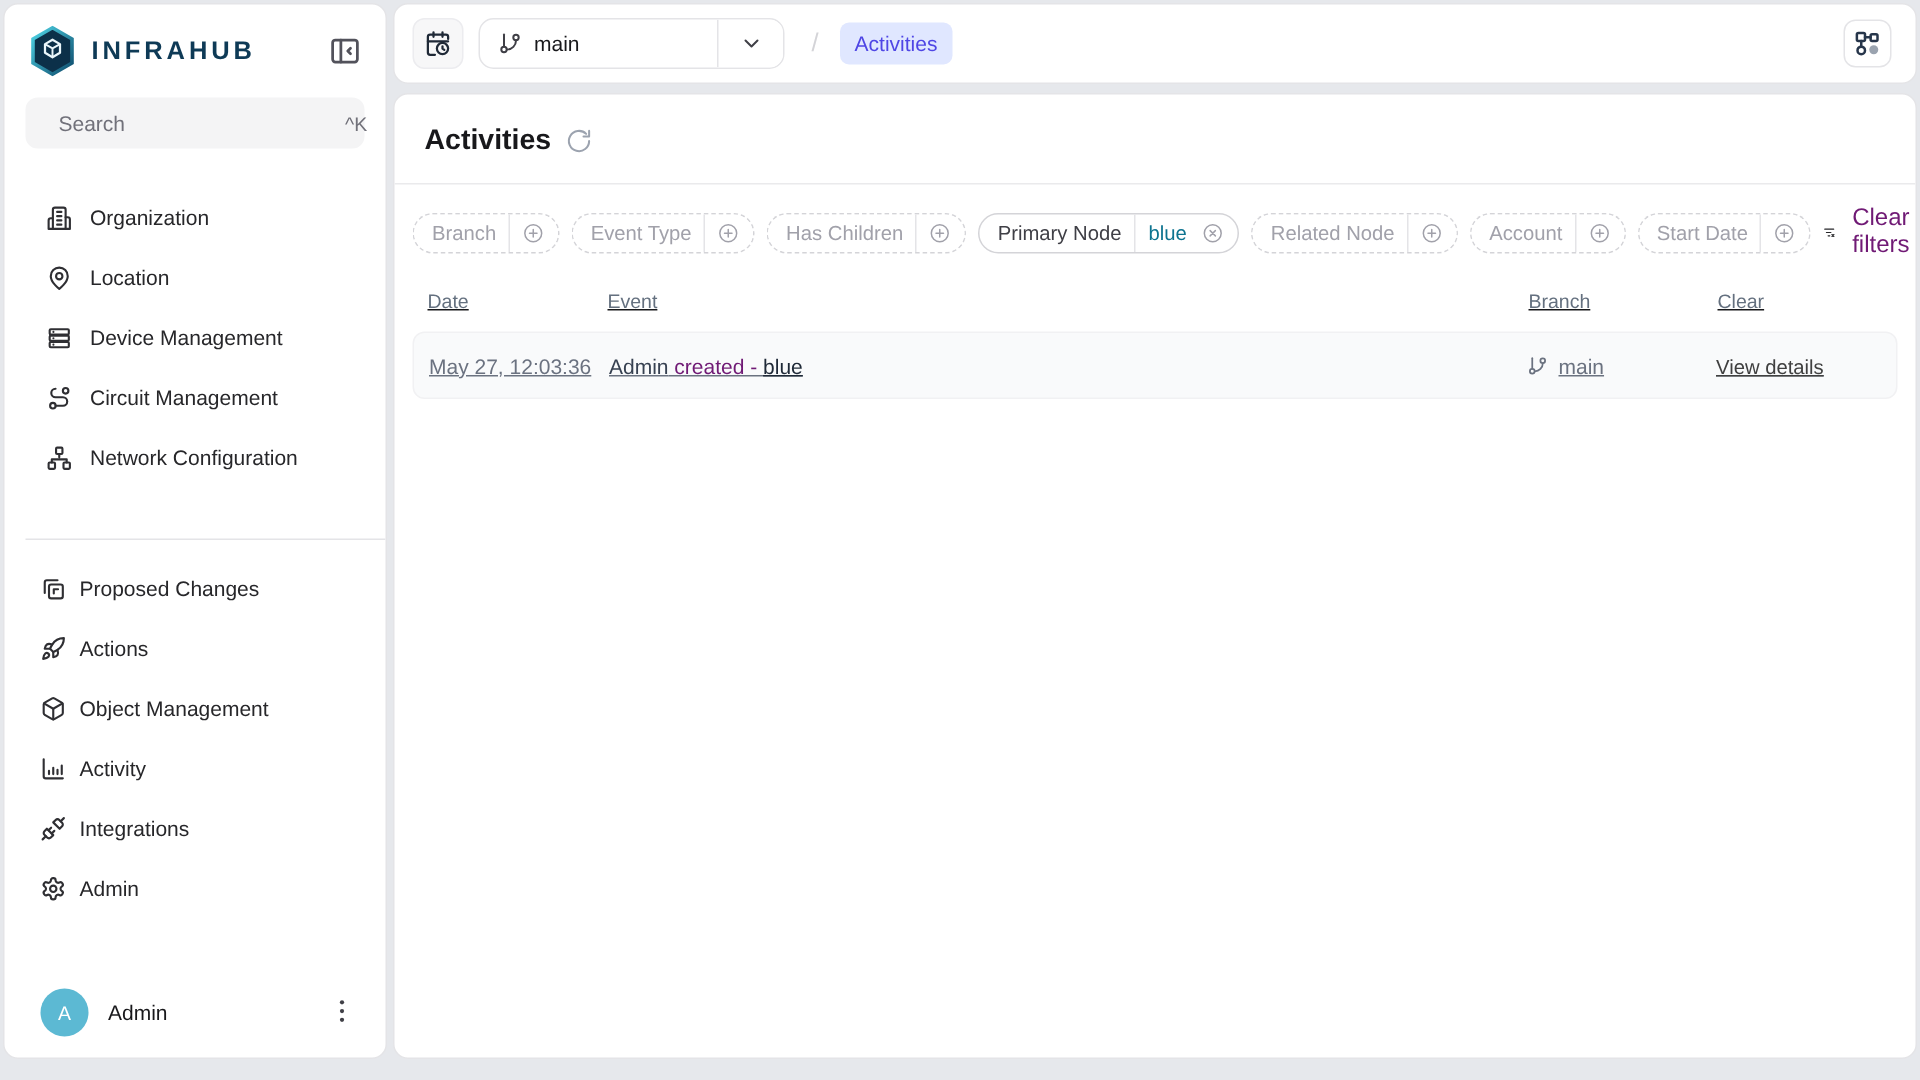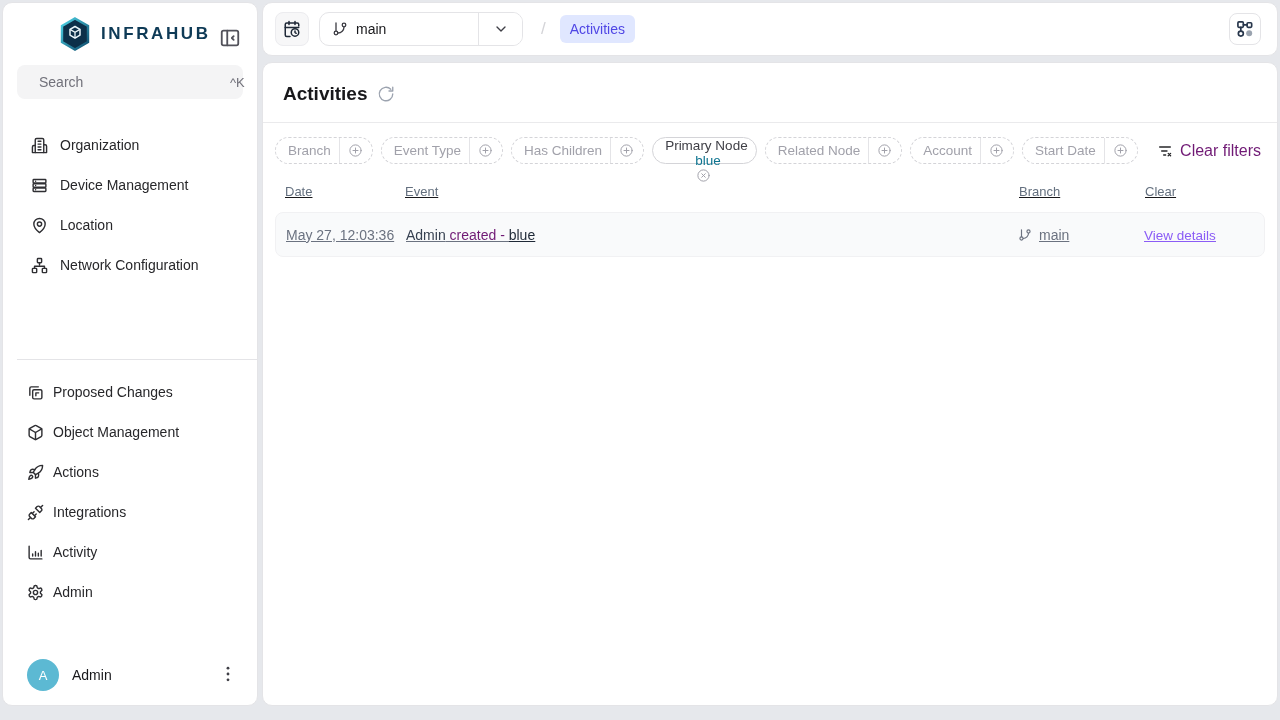--- a/index.html
+++ b/index.html
@@ -9,21 +9,21 @@
     font-family:"Liberation Sans", sans-serif;
     display:flex; gap:4px;
     padding:2px 2px 14px 2px;
     overflow:hidden;
     color:#18181b;
   }
   .card { background:#fff; border:1px solid #e4e4e7; border-radius:10px; }
 
   
   .sidebar { width:256px; display:flex; flex-direction:column; overflow:hidden; flex-shrink:0; }
-  .sidebar-top { display:flex; align-items:flex-end; justify-content:space-between; padding:14px 14px 10px 32px;margin-left:24px; }
+  .sidebar-top { display:flex; align-items:center; justify-content:space-between; padding:14px 14px 10px 16px; }
   .logo-wrap { display:flex; align-items:center; gap:10px; }
   .logo-mark svg { display:block; }
   .logo-text { font-size:17px; font-weight:800; letter-spacing:2.6px; color:#0e3a56; }
   .collapse-btn { width:26px; height:26px; border:none; background:transparent; color:#52525b; cursor:pointer; padding:2px; }
   .search-box { margin:4px 14px 0; height:34px; background:#f4f4f5; border-radius:8px; display:flex; align-items:center; gap:10px; padding:0 12px; }
   .search-box .icon16 { color:#71717a; }
   .search-input { flex:1; border:none; background:transparent; outline:none; font-size:14px; color:#3f3f46; font-family:inherit; }
   .search-input::placeholder { color:#71717a; }
   .search-kbd { font-size:13px; color:#71717a; }
 
@@ -58,37 +58,37 @@
   .content-header { padding:20px 20px 17px; border-bottom:1px solid #eaeaec; display:flex; align-items:center; gap:10px; }
   .page-title { font-size:19px; font-weight:700; color:#18181b; }
   .refresh-btn { border:none; background:none; color:#9ca3af; width:18px; height:18px; padding:0; cursor:pointer; }
 
   .filters-row { display:flex; align-items:center; gap:8px; padding:14px 16px 4px 12px; flex-wrap:nowrap; }
   .chip { height:27px; display:inline-flex; align-items:center; border:1px dashed #d4d4d8; border-radius:999px; color:#a1a1aa; font-size:13.5px; white-space:nowrap; cursor:pointer; background:#fff; }
   .chip-label { padding:0 8px 0 12px; }
   .chip-sep { width:1px; align-self:stretch; background:#e4e4e7; }
   .chip-btn { border:none; background:none; color:#a1a1aa; display:flex; align-items:center; padding:0 9px 0 8px; cursor:pointer; }
   .chip-btn .icon16 { width:15px; height:15px; }
-  .chip.active { border-style:solid; color:#3f3f46;flex-direction:column; }
+  .chip.active { border-style:solid; color:#3f3f46; }
   .chip-value { color:#0e7490; font-weight:500; padding:0 2px 0 9px; }
   .clear-filters { margin-left:auto; display:flex; align-items:center; gap:7px; border:none; background:none; font-family:inherit; font-size:16px; color:#701a75; cursor:pointer; }
   .clear-filters .icon16 { color:#27272a; }
 
   .table-area { padding:6px 12px 0; }
   .tgrid { display:grid; grid-template-columns:120px 1fr 126px 130px; align-items:center;text-decoration:underline; }
   .thead { padding:10px 0 13px; }
   .th { font-size:13px; color:#64707f; font-weight:500; padding-left:10px; }
   .trow { background:#f9fafb; border:1px solid #f1f1f3; border-radius:8px; height:45px; font-size:14px; color:#6b7280; cursor:pointer; }
   .td { padding-left:10px; }
   .ev-actor { color:#374151; }
   .ev-verb { color:#701a75; }
   .ev-obj { color:#1f2937; text-decoration:underline; cursor:pointer; }
   .td-branch { display:flex; align-items:center; gap:7px; color:#6b7280; }
   .td-branch .icon14 { color:#6b7280; }
-  .action-link { color:#8b5cf6; text-decoration:underline; font-size:13.5px; cursor:pointer; }
+  .action-link { color:#404040; text-decoration:underline; font-size:13.5px; cursor:pointer; }
 
   [data-icon] svg { width:100%; height:100%; display:block; }
   span[data-icon] { display:inline-block; }
 </style>
 </head>
 <body>
 
 <aside class="card sidebar">
   <div class="sidebar-top">
     <div class="logo-wrap">
@@ -133,41 +133,51 @@
           <svg viewBox="0 0 24 24" fill="none" stroke="currentColor" stroke-width="2" stroke-linecap="round" stroke-linejoin="round">
             <path d="M6 22V4a2 2 0 0 1 2-2h8a2 2 0 0 1 2 2v18"></path>
             <path d="M6 12H4a2 2 0 0 0-2 2v8h20v-9a2 2 0 0 0-2-2h-2"></path>
             <path d="M10 6h4M10 10h4M10 14h4M10 18h4"></path>
           </svg>
         </span>
     <span class="nav-label">Organization</span>
   </div>
 
   <div class="nav-item">
+    <span class="nav-icon" data-icon="map-pin">
+          <svg viewBox="0 0 24 24" fill="none" stroke="currentColor" stroke-width="2" stroke-linecap="round" stroke-linejoin="round">
+            <path d="M20 10c0 6-8 12-8 12s-8-6-8-12a8 8 0 0 1 16 0Z"></path>
+            <circle cx="12" cy="10" r="3"></circle>
+          </svg>
+        </span>
+    <span class="nav-label">Location</span>
+  </div>
+
+  <div class="nav-item">
     <span class="nav-icon" data-icon="server">
           <svg viewBox="0 0 24 24" fill="none" stroke="currentColor" stroke-width="2" stroke-linecap="round" stroke-linejoin="round">
             <rect x="3" y="3.5" width="18" height="5" rx="1"></rect>
             <rect x="3" y="9.5" width="18" height="5" rx="1"></rect>
             <rect x="3" y="15.5" width="18" height="5" rx="1"></rect>
             <path d="M6.5 6h.01M6.5 12h.01M6.5 18h.01"></path>
           </svg>
         </span>
     <span class="nav-label">Device Management</span>
   </div>
 
   <div class="nav-item">
-    <span class="nav-icon" data-icon="map-pin">
-          <svg viewBox="0 0 24 24" fill="none" stroke="currentColor" stroke-width="2" stroke-linecap="round" stroke-linejoin="round">
-            <path d="M20 10c0 6-8 12-8 12s-8-6-8-12a8 8 0 0 1 16 0Z"></path>
-            <circle cx="12" cy="10" r="3"></circle>
-          </svg>
-        </span>
-    <span class="nav-label">Location</span>
-  </div>
-
+    <span class="nav-icon" data-icon="route">
+          <svg viewBox="0 0 24 24" fill="none" stroke="currentColor" stroke-width="2" stroke-linecap="round" stroke-linejoin="round">
+            <circle cx="6" cy="19" r="2.6"></circle>
+            <circle cx="18" cy="5" r="2.6"></circle>
+            <path d="M8.6 19h6.9a4 4 0 0 0 0-8h-7a4 4 0 0 1 0-8"></path>
+          </svg>
+        </span>
+    <span class="nav-label">Circuit Management</span>
+  </div>
 
   <div class="nav-item">
     <span class="nav-icon" data-icon="network">
           <svg viewBox="0 0 24 24" fill="none" stroke="currentColor" stroke-width="2" stroke-linecap="round" stroke-linejoin="round">
             <rect x="9" y="2" width="6" height="6" rx="1"></rect>
             <rect x="2" y="16" width="6" height="6" rx="1"></rect>
             <rect x="16" y="16" width="6" height="6" rx="1"></rect>
             <path d="M12 8v3M5 16v-3h14v3"></path>
           </svg>
         </span>
@@ -183,62 +193,62 @@
             <rect x="8" y="8" width="13" height="13" rx="2"></rect>
             <path d="M16 4H6a2 2 0 0 0-2 2v10"></path>
             <path d="M14.5 14.5h4M14.5 14.5v4" transform="translate(-2 -2)"></path>
           </svg>
         </span>
     <span class="nav-label">Proposed Changes</span>
   </div>
 
 
   <div class="nav-item">
-    <span class="nav-icon" data-icon="box">
-          <svg viewBox="0 0 24 24" fill="none" stroke="currentColor" stroke-width="2" stroke-linecap="round" stroke-linejoin="round">
-            <path d="M21 8a2 2 0 0 0-1-1.73l-7-4a2 2 0 0 0-2 0l-7 4A2 2 0 0 0 3 8v8a2 2 0 0 0 1 1.73l7 4a2 2 0 0 0 2 0l7-4A2 2 0 0 0 21 16Z"></path>
-            <path d="m3.3 7 8.7 5 8.7-5"></path>
-            <path d="M12 22V12"></path>
-          </svg>
-        </span>
-    <span class="nav-label">Object Management</span>
-  </div>
-
-  <div class="nav-item">
     <span class="nav-icon" data-icon="rocket">
           <svg viewBox="0 0 24 24" fill="none" stroke="currentColor" stroke-width="2" stroke-linecap="round" stroke-linejoin="round">
             <path d="M4.5 16.5c-1.5 1.26-2 5-2 5s3.74-.5 5-2c.71-.84.7-2.13-.09-2.91a2.18 2.18 0 0 0-2.91-.09z"></path>
             <path d="m12 15-3-3a22 22 0 0 1 2-3.95A12.88 12.88 0 0 1 22 2c0 2.72-.78 7.5-6 11a22.35 22.35 0 0 1-4 2z"></path>
             <path d="M9 12H4s.55-3.03 2-4c1.62-1.08 5 0 5 0"></path>
             <path d="M12 15v5s3.03-.55 4-2c1.08-1.62 0-5 0-5"></path>
           </svg>
         </span>
     <span class="nav-label">Actions</span>
   </div>
 
   <div class="nav-item">
+    <span class="nav-icon" data-icon="box">
+          <svg viewBox="0 0 24 24" fill="none" stroke="currentColor" stroke-width="2" stroke-linecap="round" stroke-linejoin="round">
+            <path d="M21 8a2 2 0 0 0-1-1.73l-7-4a2 2 0 0 0-2 0l-7 4A2 2 0 0 0 3 8v8a2 2 0 0 0 1 1.73l7 4a2 2 0 0 0 2 0l7-4A2 2 0 0 0 21 16Z"></path>
+            <path d="m3.3 7 8.7 5 8.7-5"></path>
+            <path d="M12 22V12"></path>
+          </svg>
+        </span>
+    <span class="nav-label">Object Management</span>
+  </div>
+
+  <div class="nav-item">
+    <span class="nav-icon" data-icon="chart">
+          <svg viewBox="0 0 24 24" fill="none" stroke="currentColor" stroke-width="2" stroke-linecap="round" stroke-linejoin="round">
+            <path d="M3 3v16a2 2 0 0 0 2 2h16"></path>
+            <path d="M8 17v-3M12 17v-6M16 17v-4M20 17v-8"></path>
+          </svg>
+        </span>
+    <span class="nav-label">Activity</span>
+  </div>
+
+  <div class="nav-item">
     <span class="nav-icon" data-icon="plug">
           <svg viewBox="0 0 24 24" fill="none" stroke="currentColor" stroke-width="2" stroke-linecap="round" stroke-linejoin="round">
             <path d="m19 5 3-3M2 22l3-3"></path>
             <path d="M6.3 20.3a2.4 2.4 0 0 0 3.4 0L12 18l-6-6-2.3 2.3a2.4 2.4 0 0 0 0 3.4Z"></path>
             <path d="M7.5 13.5 10 11M10.5 16.5 13 14"></path>
             <path d="m12 6 6 6 2.3-2.3a2.4 2.4 0 0 0 0-3.4l-2.6-2.6a2.4 2.4 0 0 0-3.4 0Z"></path>
           </svg>
         </span>
     <span class="nav-label">Integrations</span>
-  </div>
-
-  <div class="nav-item">
-    <span class="nav-icon" data-icon="chart">
-          <svg viewBox="0 0 24 24" fill="none" stroke="currentColor" stroke-width="2" stroke-linecap="round" stroke-linejoin="round">
-            <path d="M3 3v16a2 2 0 0 0 2 2h16"></path>
-            <path d="M8 17v-3M12 17v-6M16 17v-4M20 17v-8"></path>
-          </svg>
-        </span>
-    <span class="nav-label">Activity</span>
   </div>
 
   <div class="nav-item">
     <span class="nav-icon" data-icon="gear">
           <svg viewBox="0 0 24 24" fill="none" stroke="currentColor" stroke-width="2" stroke-linecap="round" stroke-linejoin="round">
             <circle cx="12" cy="12" r="3"></circle>
             <path d="M12.22 2h-.44a2 2 0 0 0-2 2v.18a2 2 0 0 1-1 1.73l-.43.25a2 2 0 0 1-2 0l-.15-.08a2 2 0 0 0-2.73.73l-.22.38a2 2 0 0 0 .73 2.73l.15.1a2 2 0 0 1 1 1.72v.51a2 2 0 0 1-1 1.74l-.15.09a2 2 0 0 0-.73 2.73l.22.38a2 2 0 0 0 2.73.73l.15-.08a2 2 0 0 1 2 0l.43.25a2 2 0 0 1 1 1.73V20a2 2 0 0 0 2 2h.44a2 2 0 0 0 2-2v-.18a2 2 0 0 1 1-1.73l.43-.25a2 2 0 0 1 2 0l.15.08a2 2 0 0 0 2.73-.73l.22-.39a2 2 0 0 0-.73-2.73l-.15-.08a2 2 0 0 1-1-1.74v-.5a2 2 0 0 1 1-1.74l.15-.09a2 2 0 0 0 .73-2.73l-.22-.38a2 2 0 0 0-2.73-.73l-.15.08a2 2 0 0 1-2 0l-.43-.25a2 2 0 0 1-1-1.73V4a2 2 0 0 0-2-2z"></path>
           </svg>
         </span>
     <span class="nav-label">Admin</span>

